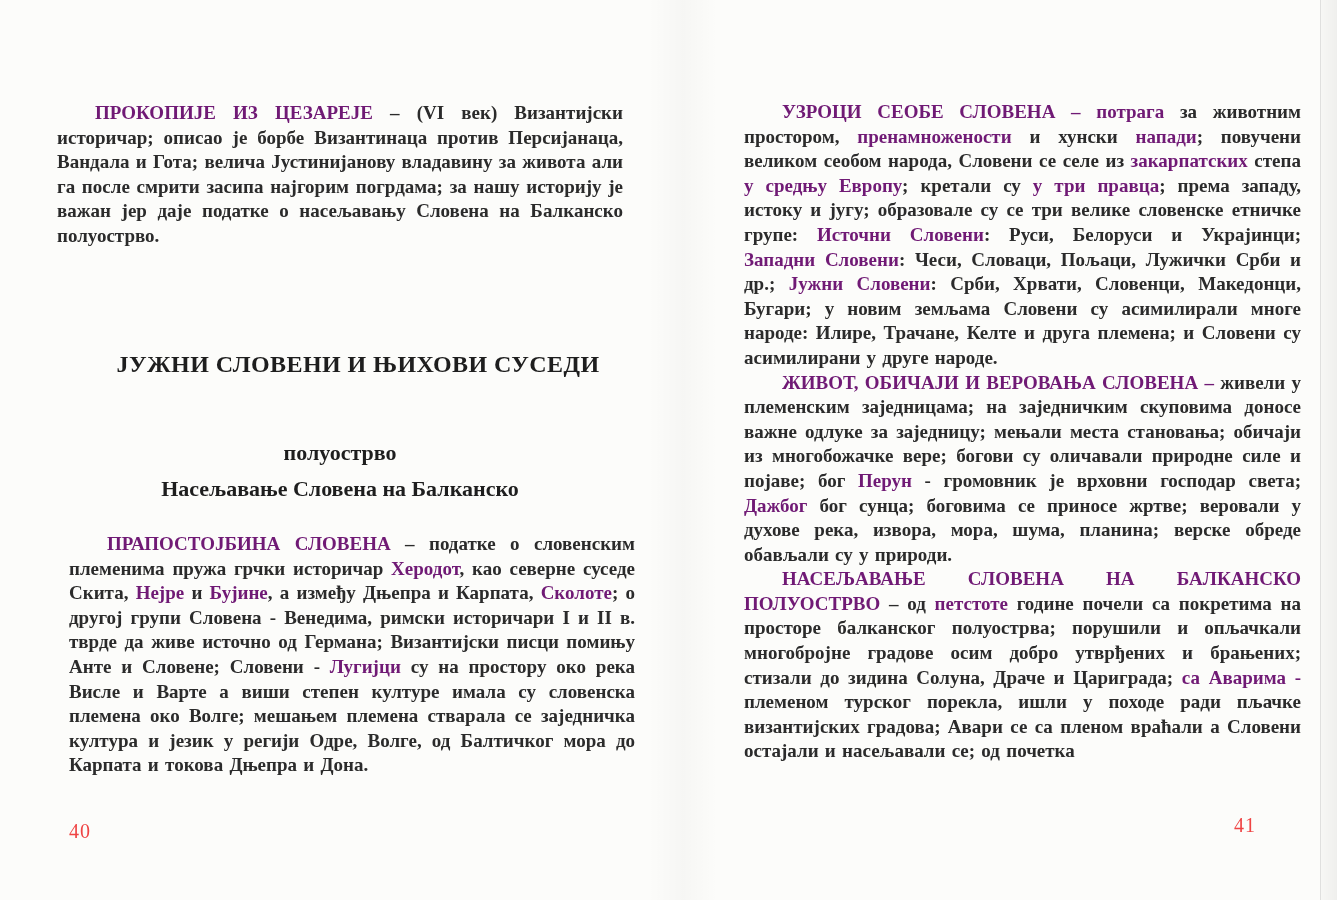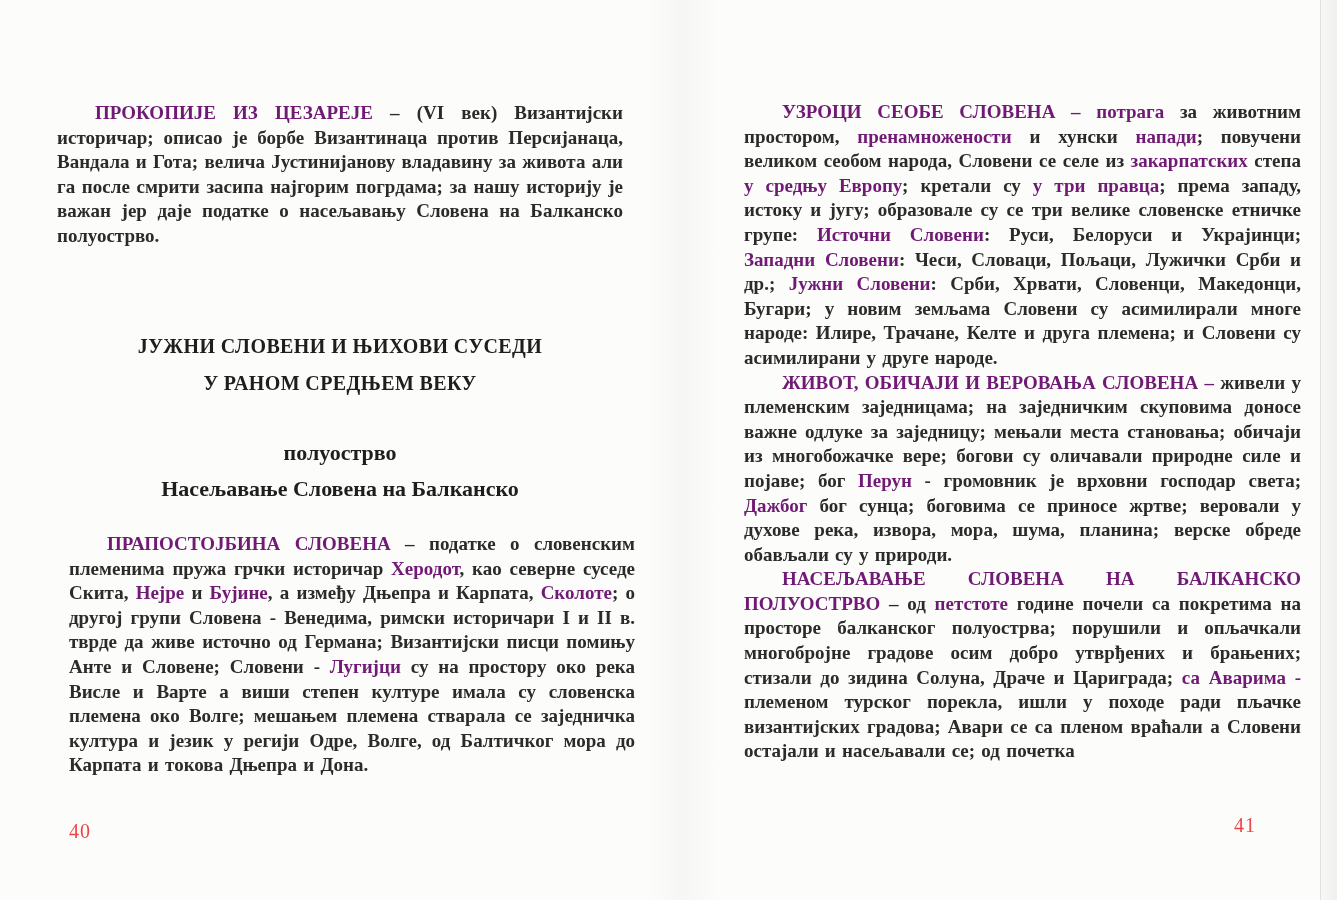--- a/index.html
+++ b/index.html
@@ -28,23 +28,23 @@
   }
   .run { font-weight: bold; }
   .run.bold { font-weight: bold; color: #701a75; }
 
   #left-intro   { position: absolute; top: 101px; left: 0; width: 100%; }
   #left-body    { position: absolute; top: 515px; left: 12px; width: 100%; margin-top: 17px; }
 
   #chapter-title {
     position: absolute; top: 328px; left: 0; width: 100%;
     text-align: center; font-weight: bold;
-    font-size: 20px; line-height: 37px;
+    font-size: 24px; line-height: 37px;
     letter-spacing: 0.4px; color: #1e1e1e;
-    margin: 0;
+    margin: 18px;
   }
   #section-heading {
     position: absolute; top: 435px; left: 0; width: 100%;
     text-align: center; font-weight: bold;
     font-size: 22px; line-height: 36px;
     color: #1e1e1e; margin: 0;
   }
   .heading-line { display: block; }
 
   #right-flow { position: absolute; top: 100px; left: 15px; width: 100%; }
@@ -88,21 +88,20 @@
   }
 </style>
 </head>
 <body>
 
 <div class="page" id="left-page">
   <p class="body-par" id="left-intro"><span class="run bold">ПРОКОПИЈЕ ИЗ ЦЕЗАРЕЈЕ</span><span class="run"> – (VI век) Византијски историчар; описао је борбе Византинаца против Персијанаца, Вандала и Гота; велича Јустинијанову владавину за живота али га после смрити засипа најгорим погрдама; за нашу историју је важан јер даје податке о насељавању Словена на Балканско полуострво.</span></p>
 
   <h1 id="chapter-title">
     <span class="heading-line">ЈУЖНИ СЛОВЕНИ И ЊИХОВИ СУСЕДИ</span>
-    <span class="heading-line">У РАНОМ СРЕДЊЕМ ВЕКУ</span>
   </h1>
 
   <h2 id="section-heading">
     <span class="heading-line">полуострво</span>
     <span class="heading-line">Насељавање Словена на Балканско</span>
   </h2>
 
   <p class="body-par" id="left-body"><span class="run bold">ПРАПОСТОЈБИНА СЛОВЕНА</span><span class="run"> – податке о словенским племенима пружа грчки историчар </span><span class="run bold">Херодот</span><span class="run">, као северне суседе Скита, </span><span class="run bold">Нејре</span><span class="run"> и </span><span class="run bold">Бујине</span><span class="run">, а између Дњепра и Карпата, </span><span class="run bold">Сколоте</span><span class="run">; о другој групи Словена - Венедима, римски историчари I и II в. тврде да живе источно од Германа; Византијски писци помињу Анте и Словене; Словени - </span><span class="run bold">Лугијци</span><span class="run"> су на простору око река Висле и Варте а виши степен културе имала су словенска племена око Волге; мешањем племена стварала се заједничка култура и језик у регији Одре, Волге, од Балтичког мора до Карпата и токова Дњепра и Дона.</span></p>
 
   <span class="pagenum" id="pagenum-left">40</span>

